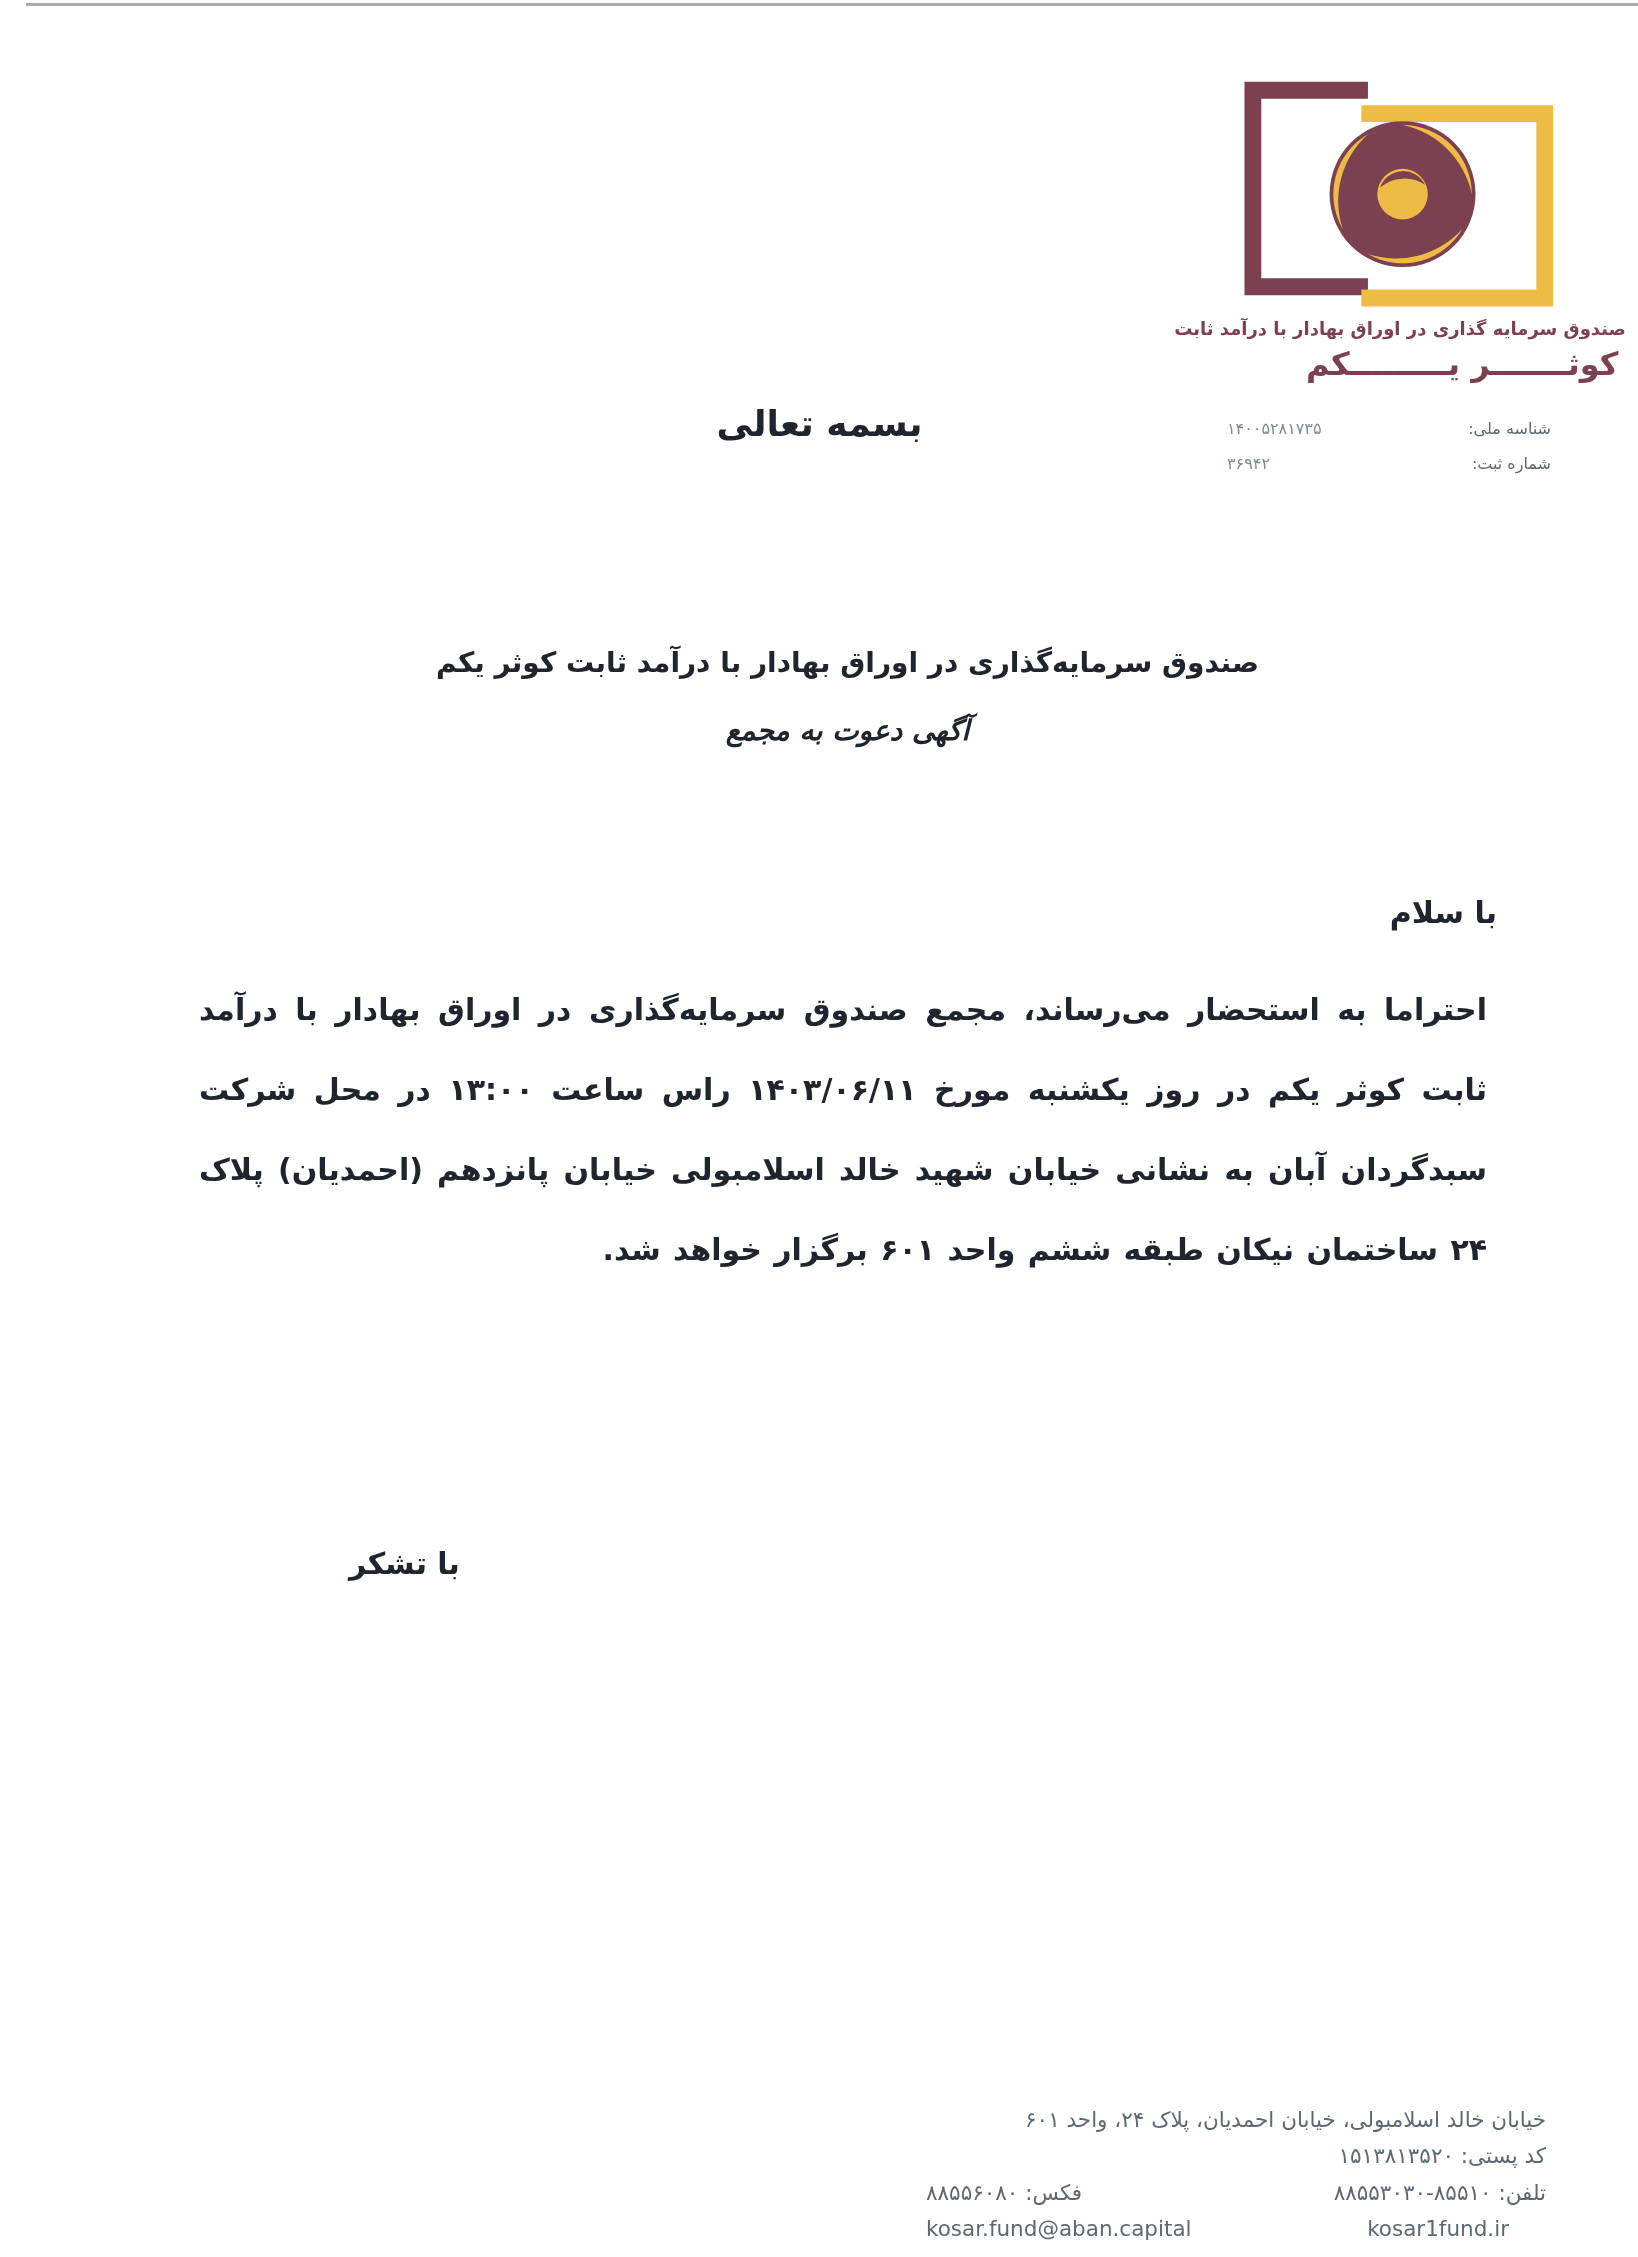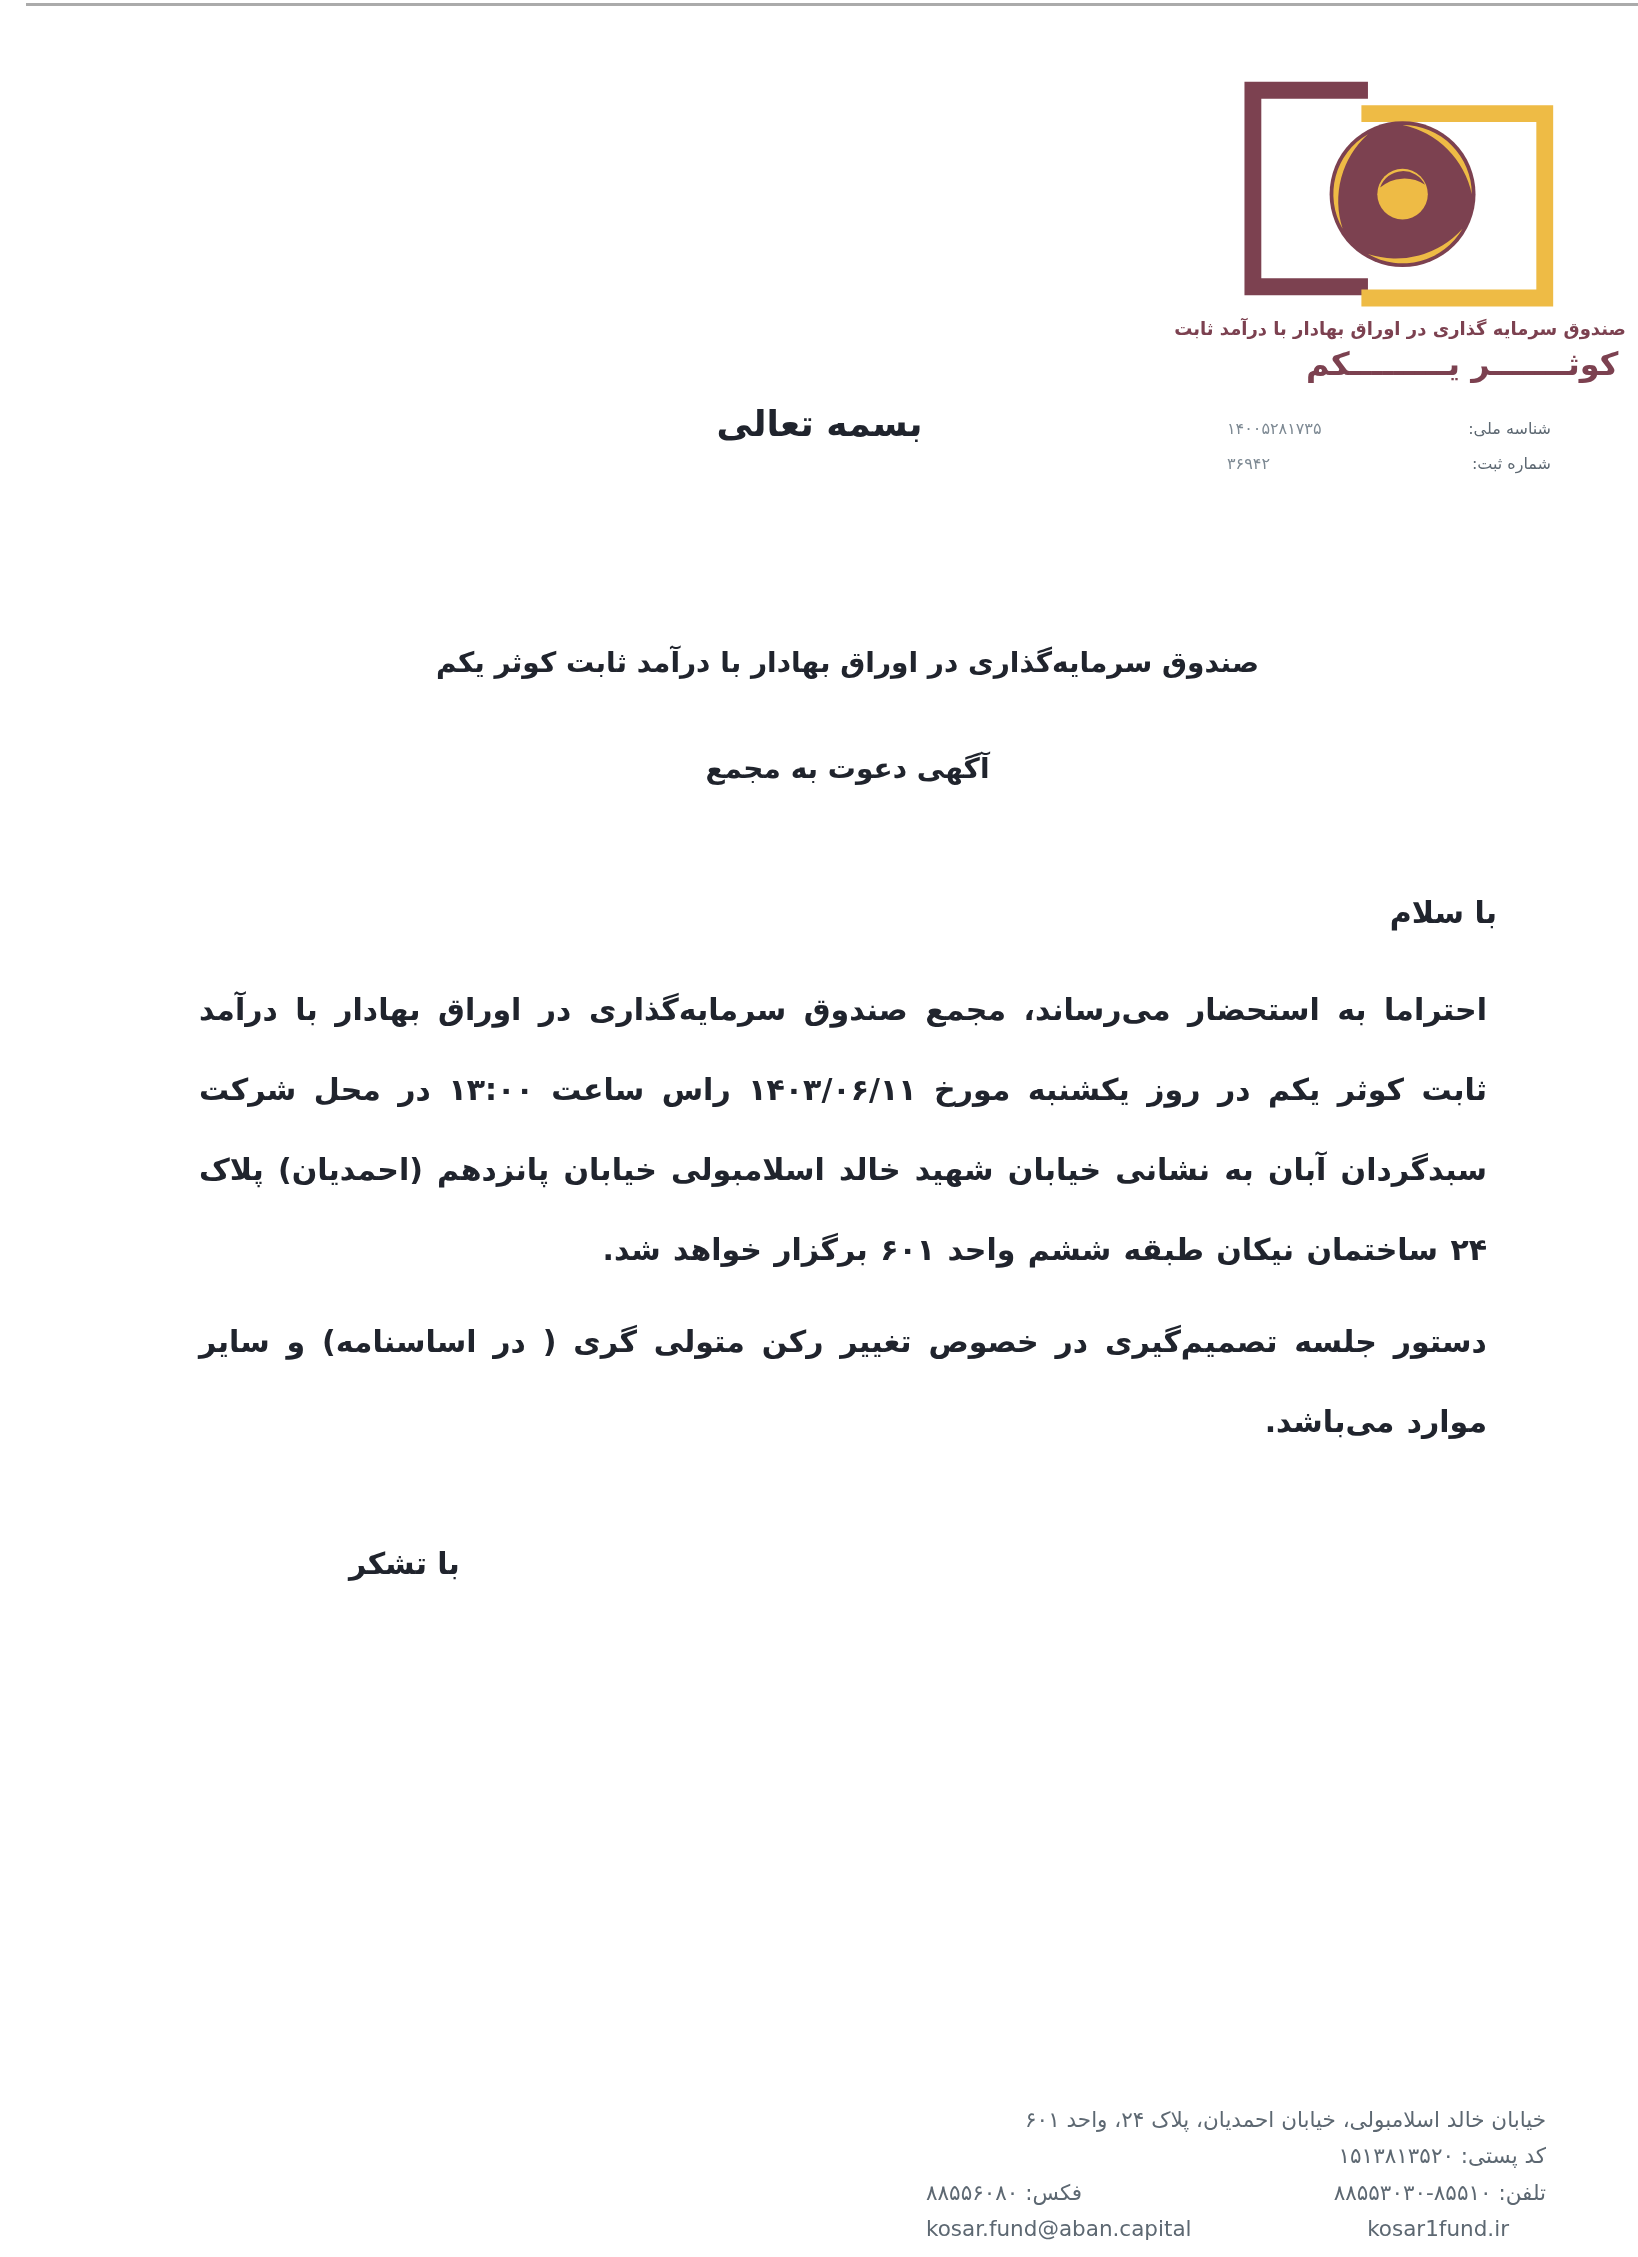--- a/index.html
+++ b/index.html
@@ -38,21 +38,21 @@
   .ids .val{letter-spacing:2.8px;color:#7d8993;direction:ltr;}
   .besmellah{
     position:absolute;top:403px;left:0;width:100%;
     text-align:center;font-size:36px;font-weight:bold;direction:rtl;
   }
   .title-line{
     position:absolute;left:75px;right:19px;
     text-align:center;font-size:28px;font-weight:bold;direction:rtl;
   }
   .title-1{top:646px;}
-  .title-2{top:752px;}
+  .title-2{top:714px;font-style:italic;}
   .salutation{
     position:absolute;top:895px;right:142px;
     font-size:30px;font-weight:bold;direction:rtl;
   }
   .body-text{
     position:absolute;top:958px;left:187px;right:140px;
     direction:rtl;text-align:justify;
     font-size:30px;font-weight:bold;line-height:80px;
     word-spacing:1.9px;
   }
@@ -106,21 +106,20 @@
 
   <div class="besmellah">بسمه تعالی</div>
 
   <div class="title-line title-1">صندوق سرمایه‌گذاری در اوراق بهادار با درآمد ثابت کوثر یکم</div>
   <div class="title-line title-2">آگهی دعوت به مجمع</div>
 
   <div class="salutation">با سلام</div>
 
   <div class="body-text">
     <p>احتراما به استحضار می‌رساند، مجمع صندوق سرمایه‌گذاری در اوراق بهادار با درآمد ثابت کوثر یکم در روز یکشنبه مورخ ۱۴۰۳/۰۶/۱۱ راس ساعت ۱۳:۰۰ در محل شرکت سبدگردان آبان به نشانی خیابان شهید خالد اسلامبولی خیابان پانزدهم (احمدیان) پلاک ۲۴ ساختمان نیکان طبقه ششم واحد ۶۰۱ برگزار خواهد شد.</p>
-    <p>دستور جلسه تصمیم‌گیری در خصوص تغییر رکن متولی گری ( در اساسنامه)  و سایر موارد می‌باشد.</p>
   </div>
 
   <div class="closing">با تشکر</div>
 
   <div class="footer">
     <div class="frow">خیابان خالد اسلامبولی، خیابان احمدیان، پلاک ۲۴، واحد ۶۰۱</div>
     <div class="frow">
       <span>کد پستی:</span>
       <span class="ltr">۱۵۱۳۸۱۳۵۲۰</span>
     </div>

